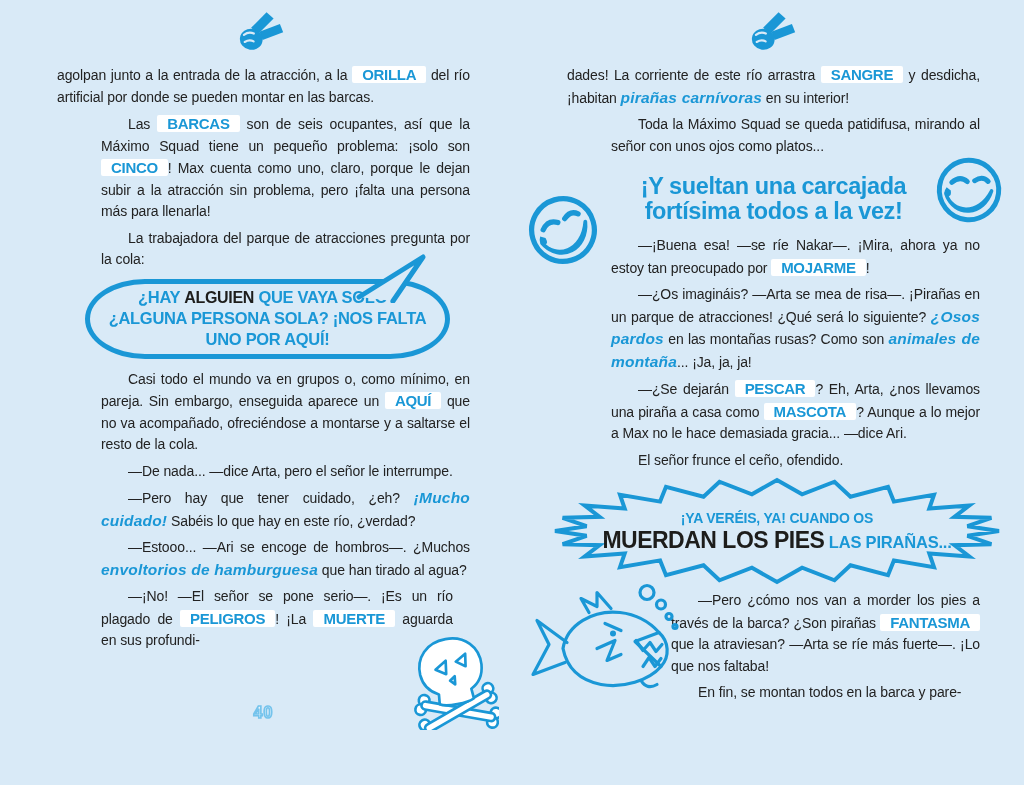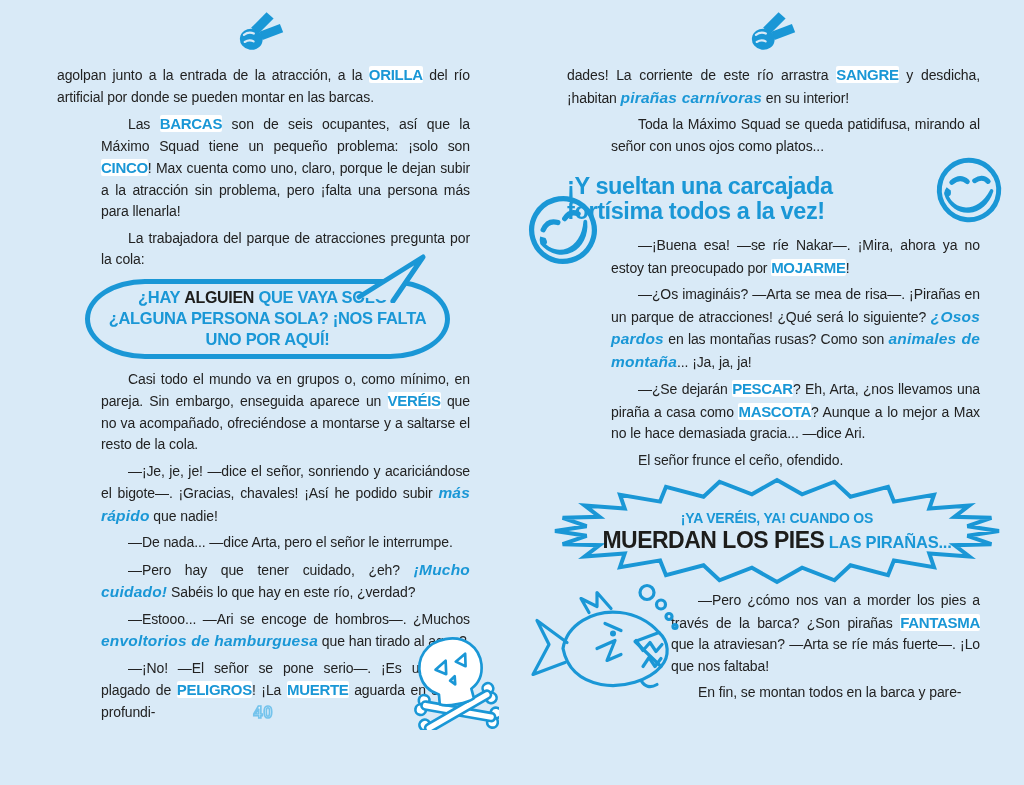--- a/index.html
+++ b/index.html
@@ -32,21 +32,21 @@
   }
   .body-p.indent{text-indent:27px;margin-left:44px;}
 
   
   .seg-n{}
   .seg-m{ 
     color:var(--accent);
     background:var(--paper);
     font-weight:bold;
     font-size:15px;
-    padding:0 0;
+    padding:0 10px;
     border-radius:2px;
     letter-spacing:-0.3px;
     white-space:nowrap;
   }
   .seg-f{ 
     color:var(--accent);
     font-weight:bold;
     font-style:italic;
     font-size:15.5px;
     letter-spacing:0.2px;
@@ -69,21 +69,21 @@
     font-weight:bold;
     font-size:16.5px;
     line-height:21px;
     letter-spacing:-0.3px;
   }
   .bubble-text .seg-bk{font-size:16px;}
   .bubble-tail{position:absolute;top:-31px;right:16px;width:80px;height:50px;}
 
   
   .section-heading{
-    text-align:left;
+    text-align:center;
     color:var(--accent);
     font-weight:bold;
     font-size:23.5px;
     line-height:25px;
     letter-spacing:-0.4px;
     margin:17px 0 11px 0;
   }
 
   
   .burst{
@@ -161,22 +161,21 @@
     <p class="body-p indent"><span class="seg-n">La trabajadora del parque de atracciones pregunta por la cola:</span></p>
 
     <div class="speech-bubble">
       <svg class="bubble-tail" viewBox="0 0 80 50">
         <path d="M10,44 L74,4 L44,48 Z" fill="#d9eaf7" stroke="none"></path>
         <path d="M10,44 L74,4 L44,48" fill="none" stroke="#1a97d6" stroke-width="5" stroke-linejoin="round" stroke-linecap="round"></path>
       </svg>
       <div class="bubble-text"><span class="seg-b">¿HAY </span><span class="seg-bk">ALGUIEN</span><span class="seg-b"> QUE VAYA SOLO? ¿ALGUNA PERSONA SOLA? ¡NOS FALTA UNO POR AQUÍ!</span></div>
     </div>
 
-    <p class="body-p indent"><span class="seg-n">Casi todo el mundo va en grupos o, como mínimo, en pareja. Sin embargo, enseguida aparece un </span><span class="seg-m">VERÉIS</span><span class="seg-n"> que no va acompañado, ofreciéndose a montarse y a saltarse el resto de la cola.</span></p>
-    <p class="body-p indent"><span class="seg-n">—¡Je, je, je! —dice el señor, sonriendo y acariciándose el bigote—. ¡Gracias, chavales! ¡Así he podido subir </span><span class="seg-f">más rápido</span><span class="seg-n"> que nadie!</span></p>
+    <p class="body-p indent"><span class="seg-n">Casi todo el mundo va en grupos o, como mínimo, en pareja. Sin embargo, enseguida aparece un </span><span class="seg-m">AQUÍ</span><span class="seg-n"> que no va acompañado, ofreciéndose a montarse y a saltarse el resto de la cola.</span></p>
     <p class="body-p indent"><span class="seg-n">—De nada... —dice Arta, pero el señor le interrumpe.</span></p>
     <p class="body-p indent"><span class="seg-n">—Pero hay que tener cuidado, ¿eh? </span><span class="seg-f">¡Mucho cuidado!</span><span class="seg-n"> Sabéis lo que hay en este río, ¿verdad?</span></p>
     <p class="body-p indent"><span class="seg-n">—Estooo... —Ari se encoge de hombros—. ¿Muchos </span><span class="seg-f">envoltorios de hamburguesa</span><span class="seg-n"> que han tirado al agua?</span></p>
     <p class="body-p indent" style="width:352px"><span class="seg-n">—¡No! —El señor se pone serio—. ¡Es un río plagado de </span><span class="seg-m">PELIGROS</span><span class="seg-n">! ¡La </span><span class="seg-m">MUERTE</span><span class="seg-n"> aguarda en sus profundi-</span></p>
 
     <div class="icon skull-pos">
       <svg viewBox="0 0 100 108" width="92" height="96">
           <g transform="rotate(-10 50 54)">
         <g class="paper-ink" stroke-width="3" stroke-linejoin="round">
           <g transform="rotate(20 50 88)">

